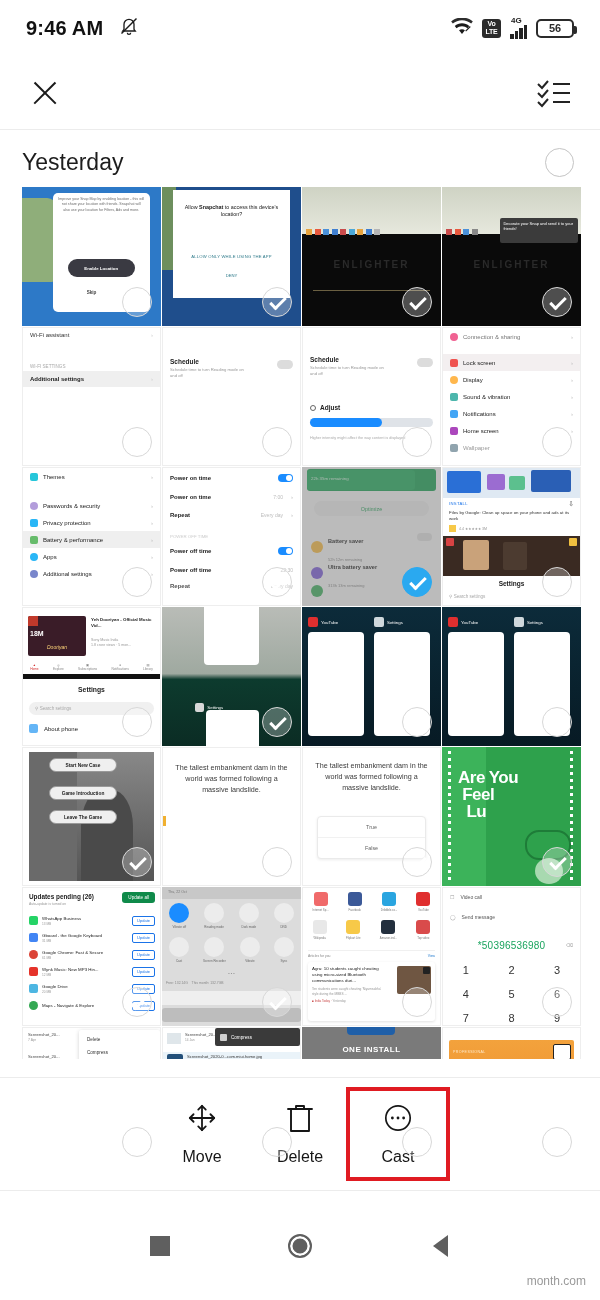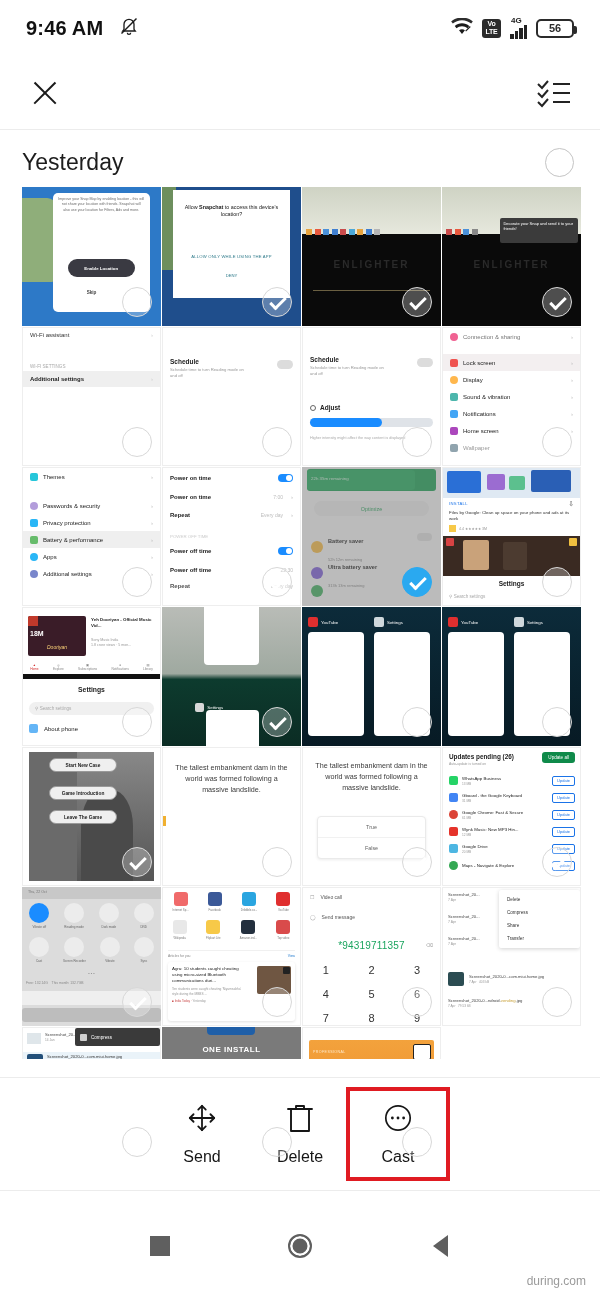--- a/index.html
+++ b/index.html
@@ -601,20 +601,34 @@
           <div style="padding:7px 0;text-align:center;font-size:5.4px;color:#666;border-bottom:1px solid #f1f1f1">True</div>
           <div style="padding:7px 0;text-align:center;font-size:5.4px;color:#666">False</div>
         </div>
       </div>
       <div class="dimmer"></div>
         <div class="sel-circle">
           <i class="check"></i>
         </div>
     </div>
 
+    <div class="cell">
+      <div class="shot" style="background:#2ea14c">
+        <div style="position:absolute;left:0;top:0;bottom:0;width:32%;background:#3cb35a"></div>
+        <div style="position:absolute;left:6px;top:4px;bottom:4px;width:3px;background:repeating-linear-gradient(#fff 0 3px,transparent 3px 7px)"></div>
+        <div style="position:absolute;right:8px;top:4px;bottom:4px;width:3px;background:repeating-linear-gradient(#fff 0 3px,transparent 3px 7px)"></div>
+        <div style="position:absolute;left:16px;top:22px;font-size:17px;font-weight:bold;color:#fff;line-height:17px;letter-spacing:-.5px">Are You<br>&nbsp;Feel<br>&nbsp;&nbsp;Lu</div>
+        <div style="position:absolute;right:10px;bottom:26px;width:46px;height:30px;border:2.5px solid #1e7c38;border-radius:14px"></div>
+        <div style="position:absolute;right:18px;bottom:2px;width:28px;height:26px;border-radius:50%;background:#a8d9b0"></div>
+      </div>
+      <div class="dimmer"></div>
+        <div class="sel-circle">
+          <i class="check"></i>
+        </div>
+    </div>
 
     <div class="cell">
       <div class="shot" style="background:#fff;border:1px solid #eee">
         <div style="position:absolute;left:6px;top:5px;font-size:6.4px;font-weight:bold;color:#222">Updates pending (26)</div>
         <div style="position:absolute;left:6px;top:14px;font-size:3.4px;color:#999">Auto-update is turned on</div>
         <div style="position:absolute;right:5px;top:4px;background:#0f8a4a;color:#fff;font-size:4.6px;border-radius:3px;padding:3px 6px">Update all</div>
         <div style="position:absolute;left:6px;top:24px;right:5px">
           <div style="display:flex;align-items:center;gap:4px;padding:3.5px 0">
               <i style="width:9px;height:9px;background:#25d366;border-radius:2px"></i>
               <span style="font-size:4.4px;color:#222">WhatsApp Business<br><span style="font-size:3.2px;color:#999">13 MB</span></span>
@@ -708,21 +722,21 @@
       <div class="dimmer"></div>
         <div class="sel-circle">
           <i class="check"></i>
         </div>
     </div>
 
     <div class="cell">
       <div class="shot" style="background:#fff;border:1px solid #eee">
         <div style="position:absolute;left:7px;top:6px;display:flex;align-items:center;gap:6px;font-size:5px;color:#555"><span style="color:#999">☐</span>Video call</div>
         <div style="position:absolute;left:7px;top:26px;display:flex;align-items:center;gap:6px;font-size:5px;color:#555"><span style="color:#999">◯</span>Send message</div>
-        <div style="position:absolute;left:0;right:0;top:52px;text-align:center;font-size:10px;color:#1aa45e;letter-spacing:.2px">*94319711357</div>
+        <div style="position:absolute;left:0;right:0;top:52px;text-align:center;font-size:10px;color:#1aa45e;letter-spacing:.2px">*50396536980</div>
         <div style="position:absolute;right:7px;top:54px;font-size:5px;color:#999">⌫</div>
         <div style="position:absolute;left:0;right:0;top:76px;display:flex;justify-content:space-around;font-size:11px;color:#333">
           <span>1</span>
             <span>2</span>
             <span>3</span>
         </div>
         <div style="position:absolute;left:0;right:0;top:100px;display:flex;justify-content:space-around;font-size:11px;color:#333">
           <span>4</span>
             <span>5</span>
             <span>6</span>
@@ -837,21 +851,21 @@
       <span>
         <svg width="30" height="32" viewBox="0 0 32 32" fill="none" stroke="#161616" stroke-width="1.9" stroke-linecap="round" stroke-linejoin="round">
           <line x1="16" y1="3" x2="16" y2="29"></line>
             <line x1="3" y1="16" x2="29" y2="16"></line>
           <polyline points="12,7 16,3 20,7"></polyline>
             <polyline points="12,25 16,29 20,25"></polyline>
           <polyline points="7,12 3,16 7,20"></polyline>
             <polyline points="25,12 29,16 25,20"></polyline>
         </svg>
       </span>
-      <span class="tb-label">Send</span>
+      <span class="tb-label">Move</span>
     </div>
 
     <div class="tb-item">
       <span>
         <svg width="28" height="32" viewBox="0 0 28 32" fill="none" stroke="#161616" stroke-width="1.9" stroke-linecap="round" stroke-linejoin="round">
           <line x1="2" y1="7" x2="26" y2="7"></line>
             <path d="M10 7V4h8v3"></path>
           <path d="M5 7v22h18V7"></path>
         </svg>
       </span>
@@ -876,14 +890,14 @@
       <i class="nav-square"></i>
     </div>
     <div class="nav-btn">
       <i class="nav-circle"></i>
     </div>
     <div class="nav-btn">
       <i class="nav-tri"></i>
     </div>
   </div>
 
-  <div class="watermark">during.com</div>
+  <div class="watermark">month.com</div>
 </div>
 
 </body></html>

